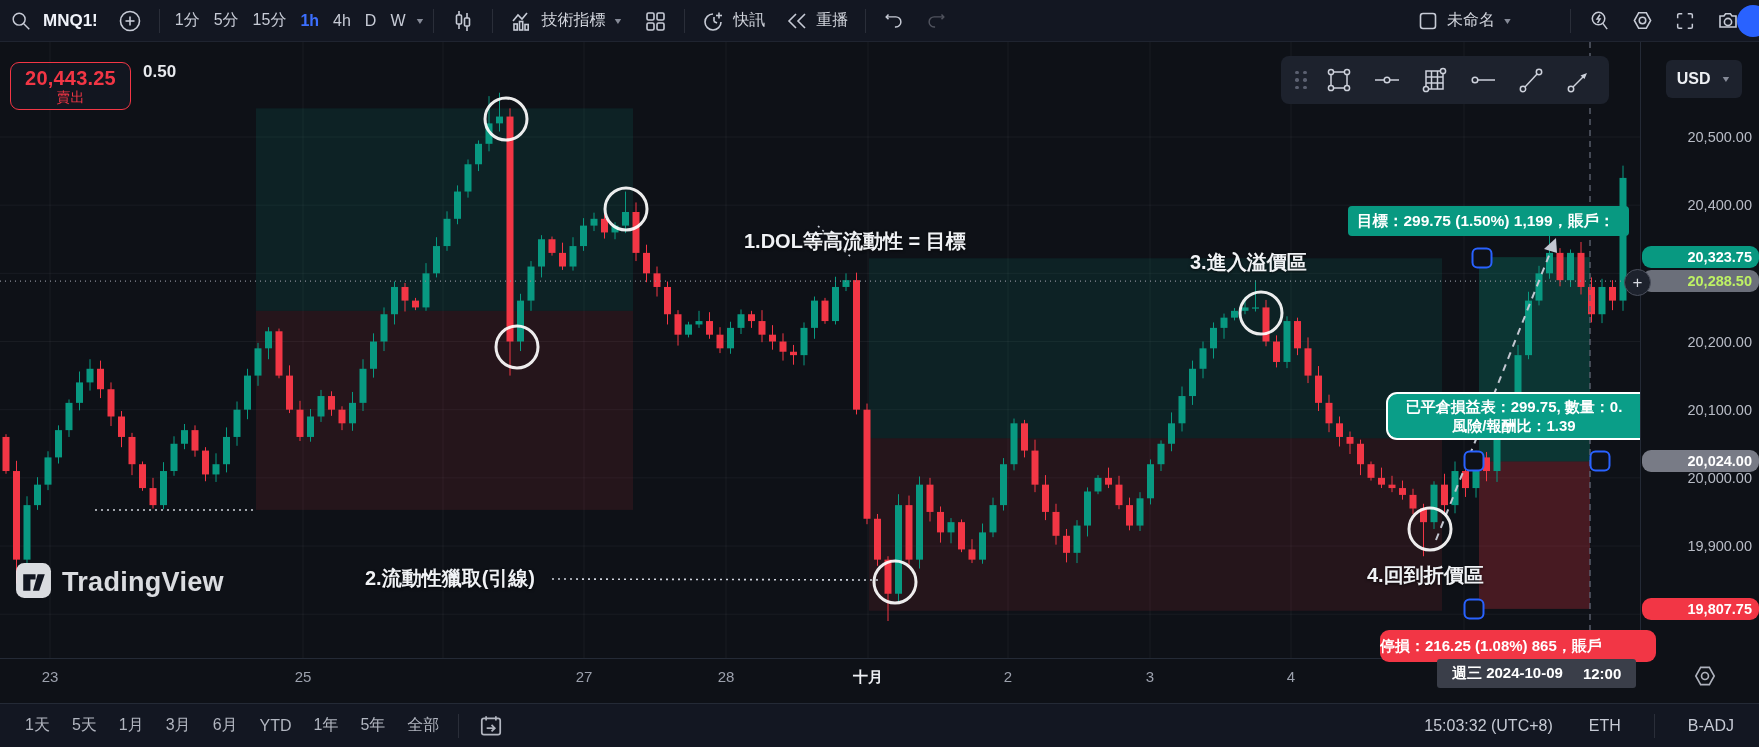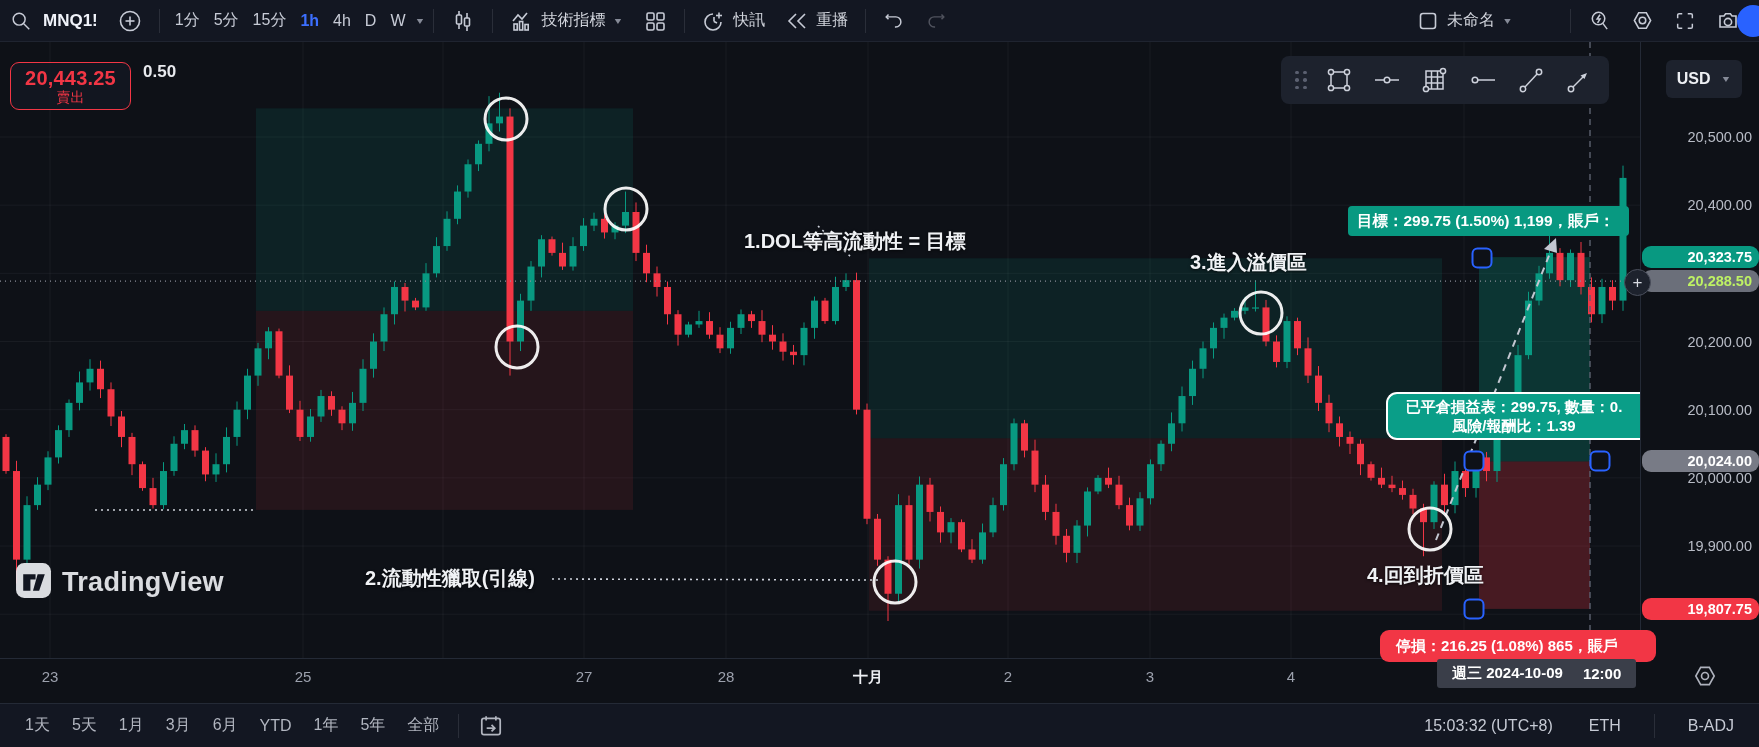--- a/index.html
+++ b/index.html
@@ -68,21 +68,21 @@
   .anno { position:absolute; color:#f0f2f5; font-weight:bold; font-size:20px; z-index:6;
     white-space:nowrap; text-shadow:0 1px 3px rgba(0,0,0,.65); }
   .trade-label { position:absolute; color:#fff; font-weight:bold; white-space:nowrap;
     overflow:hidden; z-index:20; }
   #target-label { left:1348px; top:206px; width:281px; height:30px; background:#089981;
     border-radius:4px; font-size:15.5px; display:flex; align-items:center; padding:0 9px; }
   #pnl-label { left:1386px; top:392px; width:254px; background:#0a9e88; border:2px solid #fff;
     border-right:none; border-radius:11px 0 0 11px; font-size:15px; text-align:center;
     padding:3px 2px; line-height:19px; }
   #stop-label { left:1380px; top:630px; width:276px; height:32px; background:#f23645;
-    border-radius:9px; font-size:15px; display:flex; align-items:center; padding:0 16px; }
+    border-radius:9px; font-size:15px; display:flex; align-items:center; padding:0 0; }
   #date-label { left:1437px; top:659px; height:29px; background:#3a3e49; border-radius:3px;
     font-size:15px; display:flex; align-items:center; gap:20px; padding:0 15px; }
   .axis-gear { position:absolute; left:1692px; top:663px; z-index:12; cursor:pointer; }
   .axis-gear svg { stroke:#aeb2bd; fill:none; stroke-width:1.5; }
   
   .watermark { position:absolute; left:15px; top:562px; display:flex; align-items:center;
     gap:10px; z-index:4; opacity:.92; }
   .wm-text { color:#eceef2; font-size:27px; font-weight:bold; letter-spacing:.3px; }
   
   .toolbar-bottom { position:absolute; left:0; right:0; top:703px; height:44px; background:#131722;

